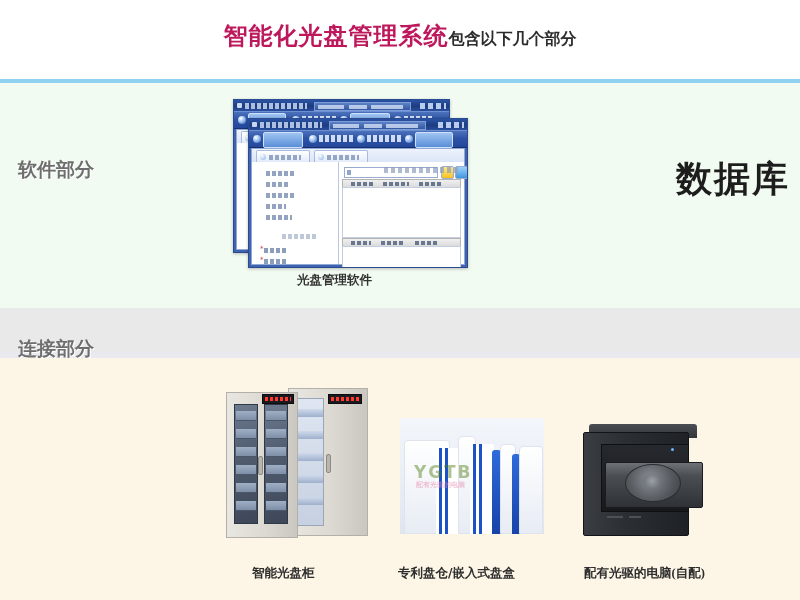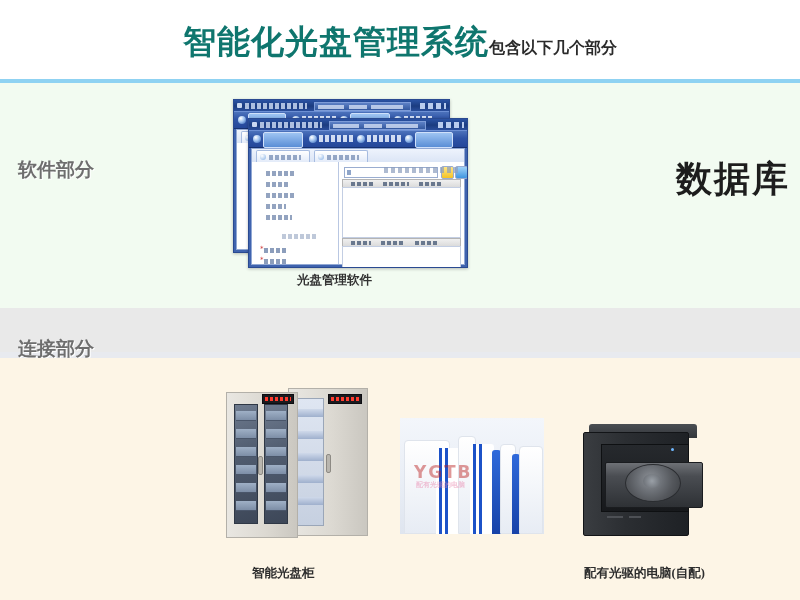--- a/index.html
+++ b/index.html
@@ -14,21 +14,21 @@
   
   .header{
     position:absolute;left:0;top:0;width:800px;height:79px;
     background:#ffffff;
   }
   .title-wrap{
     position:absolute;left:0;top:20px;width:800px;
     text-align:center;white-space:nowrap;
   }
   .title-main{
-    font-size:33px;font-weight:bold;color:#0f766e;letter-spacing:1px;text-align:right;
+    font-size:24px;font-weight:bold;color:#be185d;letter-spacing:1px;text-align:right;
   }
   .title-sub{
     font-size:16px;font-weight:bold;color:#2b2b2b;letter-spacing:0px;
   }
   .header-rule{
     position:absolute;left:0;top:79px;width:800px;height:4px;
     background:#8fd2f2;
   }
 
   
@@ -189,21 +189,21 @@
   
   .tray-wrap{left:400px;top:418px;width:144px;height:116px;background:#ffffff;}
   .tray-bg{position:absolute;left:0;top:0;right:0;bottom:0;
     background:linear-gradient(to bottom,#f3f6fb 0%,#e8edf5 60%,#dfe5ef 100%);}
   .tray-card{position:absolute;bottom:0;
     background:linear-gradient(to right,#ffffff 0 3px,#1c52c8 3px 6px,#ffffff 6px 9px,#1c52c8 9px 12px,#ffffff 12px 15px);
     border-radius:3px 3px 0 0;}
   .tray-white{position:absolute;bottom:0;background:linear-gradient(to bottom,#ffffff,#e7ecf4);
     border-radius:4px 4px 0 0;border:1px solid #dfe4ec;}
   .tray-blue{position:absolute;bottom:0;background:linear-gradient(to bottom,#2f6adb,#1742a8);border-radius:3px 3px 0 0;}
-  .wmark{position:absolute;left:14px;top:44px;font-size:17px;font-weight:bold;color:#b91c1c;opacity:.45;letter-spacing:2px;}
+  .wmark{position:absolute;left:14px;top:44px;font-size:17px;font-weight:bold;color:#4d7c0f;opacity:.45;letter-spacing:2px;}
   .wmark2{position:absolute;left:16px;top:62px;font-size:7px;font-weight:bold;color:#e98ab0;opacity:.5;}
 
   
   .pc-wrap{left:575px;top:418px;width:146px;height:118px;background:#fdf5e6;}
   .pc-tower{position:absolute;background:linear-gradient(to right,#3a3d41 0%,#2b2e32 40%,#1e2125 100%);
     border:1px solid #121417;border-radius:2px;}
   .pc-top{position:absolute;background:linear-gradient(to bottom,#4a4e53,#33363a);border-radius:3px 3px 0 0;}
   .pc-face{position:absolute;background:linear-gradient(to bottom,#26292d,#17191c);border:1px solid #0e1012;}
   .pc-tray{position:absolute;background:linear-gradient(to bottom,#6e7176 0%,#4a4d52 30%,#2e3135 100%);
     border:1px solid #1a1c1f;border-radius:2px;}
@@ -440,15 +440,16 @@
     <div class="pc-face" style="left:26px;top:26px;width:86px;height:66px;"></div>
     <div class="pc-tray" style="left:30px;top:44px;width:96px;height:44px;"></div>
     <div class="pc-disc" style="left:50px;top:46px;width:54px;height:36px;"></div>
     <div class="pc-hub" style="left:68px;top:56px;width:18px;height:14px;"></div>
     <div class="pc-led" style="left:96px;top:30px;"></div>
     <div class="pc-slot" style="left:32px;top:98px;width:16px;"></div>
     <div class="pc-slot" style="left:54px;top:98px;width:12px;"></div>
   </div>
 
   <div class="cap cap-cab">智能光盘柜</div>
+  <div class="cap cap-tray">专利盘仓/嵌入式盘盒</div>
   <div class="cap cap-pc">配有光驱的电脑(自配)</div>
 
 </div>
 
 </body></html>

